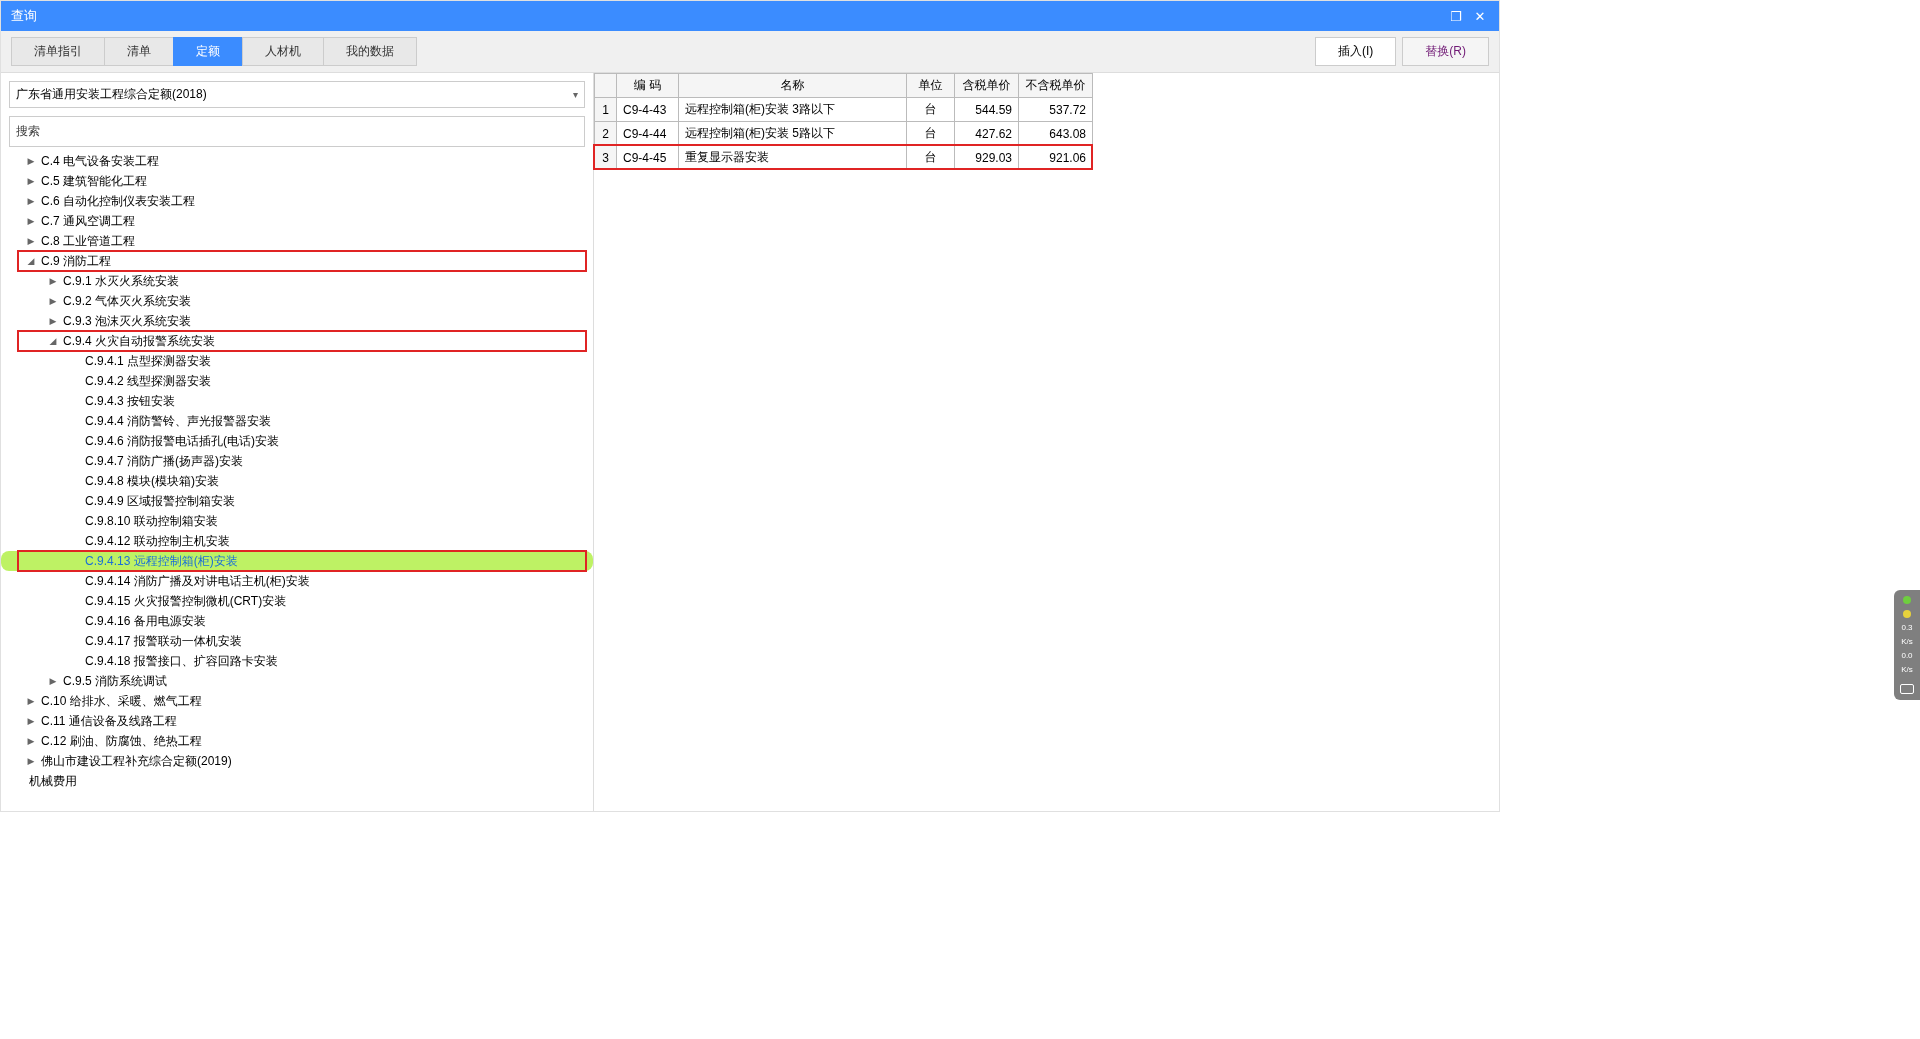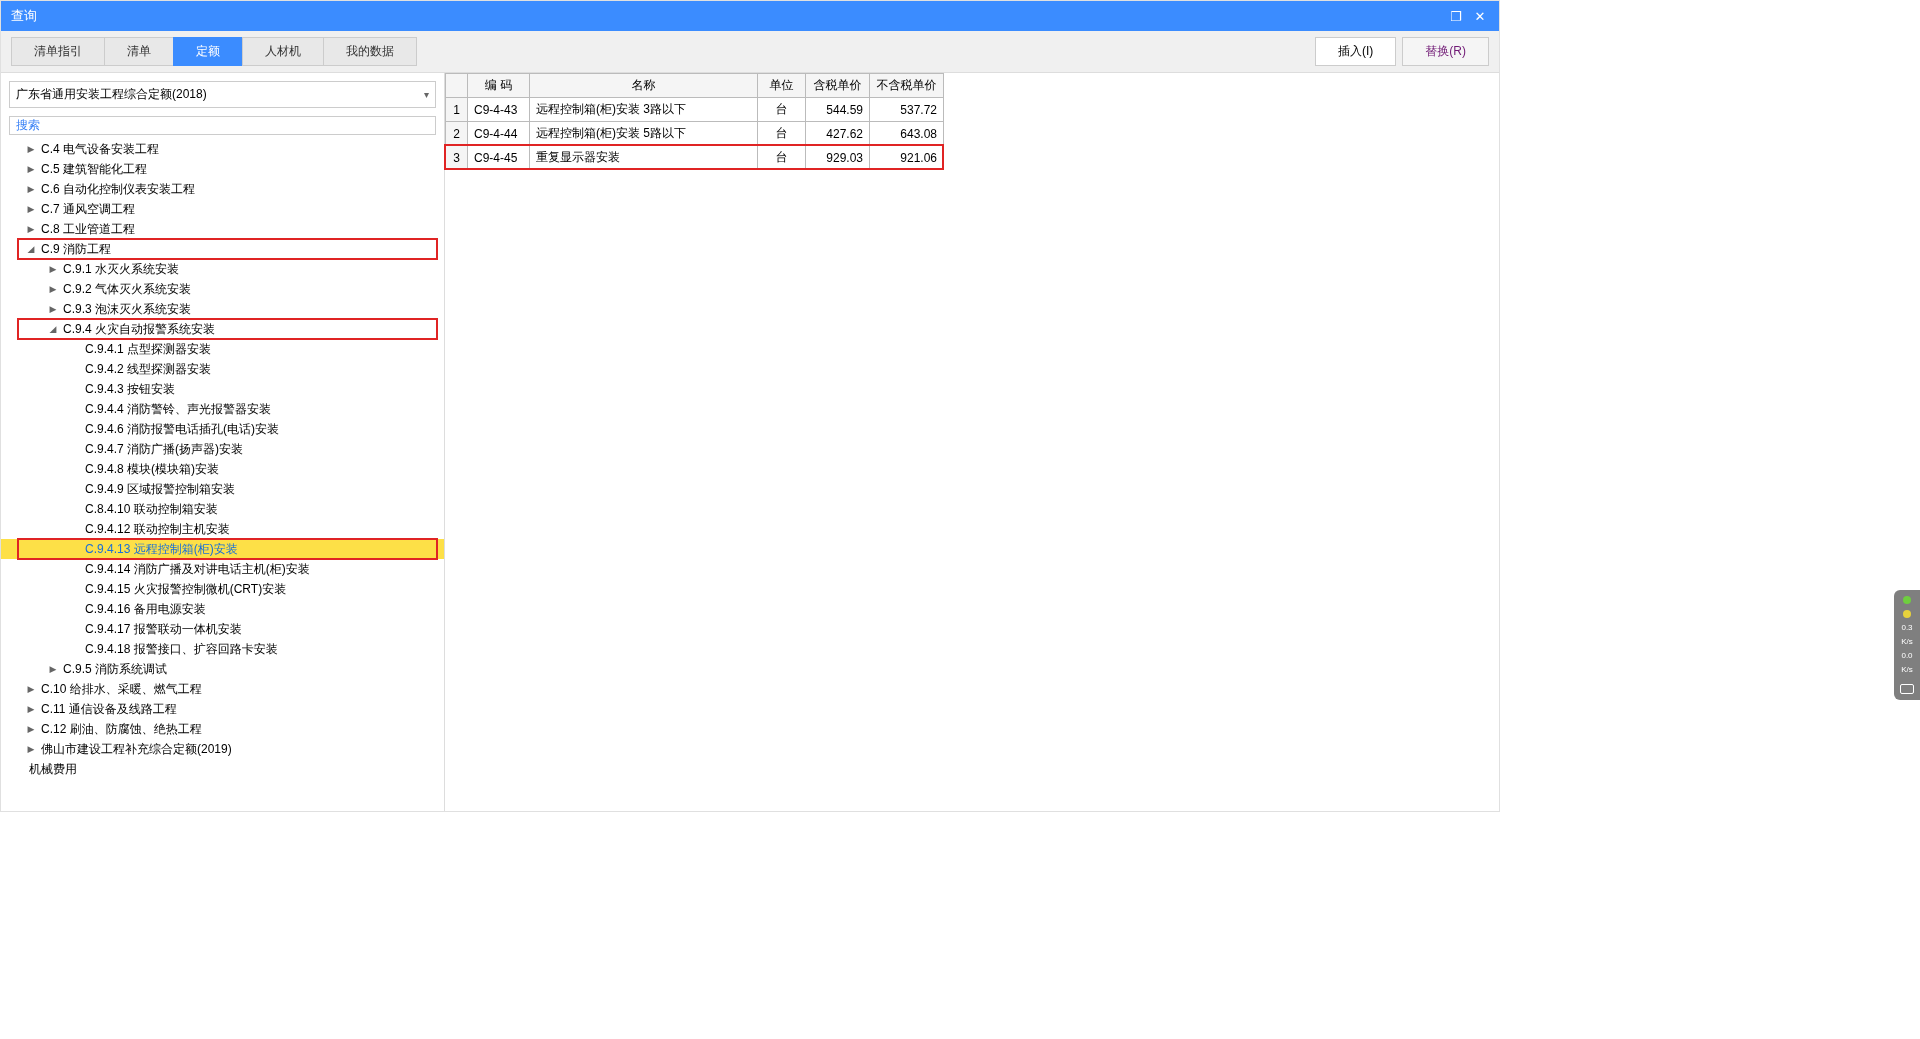--- a/index.html
+++ b/index.html
@@ -14,30 +14,30 @@
 .topbar { display: flex; align-items: center; padding: 6px 10px; gap: 0; background: #f0f0f0; border-bottom: 1px solid #ddd; }
 .tabs { display: flex; }
 .tab { padding: 5px 22px; font-size: 12px; background: #e8e8e8; color: #333; border: 1px solid #ccc; border-right: none; cursor: pointer; }
 .tab:last-child { border-right: 1px solid #ccc; }
 .tab.active { background: #3b8cff; color: #fff; border-color: #3b8cff; }
 .topbar-spacer { flex: 1; }
 .action-btn { padding: 5px 22px; font-size: 12px; background: #fff; border: 1px solid #ccc; cursor: pointer; margin-left: 6px; }
 .action-btn.disabled { color: #701a75; background: #f5f5f5; }
 
 .body { display: flex; flex: 1; overflow: hidden; }
-.left { width: 444px; background: #fff; border-right: 1px solid #ddd; display: flex; flex-direction: column; position: relative; }
+.left { width: 593px; background: #fff; border-right: 1px solid #ddd; display: flex; flex-direction: column; position: relative; }
 .right { flex: 1; background: #fff; display: flex; flex-direction: column; }
 
 .select-box { margin: 8px; border: 1px solid #ccc; background: #fff; padding: 4px 6px; font-size: 12px; display: flex; align-items: center; }
 .select-box .caret { margin-left: auto; font-size: 10px; color: #666; }
-.search-box { margin: 0 8px 4px; border: 1px solid #ccc; background: #fff; padding: 0 6px; font-size: 12px; color: #3b82f6; }
+.search-box { margin: 0 8px 4px; border: 1px solid #ccc; background: #fff; padding: 6px 6px; font-size: 12px; color: #404040; }
 
 .tree { flex: 1; overflow-y: auto; font-size: 12px; padding-bottom: 8px; }
 .tree-row { display: flex; align-items: center; height: 20px; padding-right: 6px; cursor: pointer; white-space: nowrap; }
-.tree-row.selected { background: #fde047; color: #1a6fd8; }
+.tree-row.selected { background: #bef264; color: #1a6fd8; border-radius: 8px; }
 .toggle { width: 12px; font-size: 9px; color: #666; display: inline-block; text-align: center; }
 .r-hl { position: relative; }
 .r-hl::after { content: ""; position: absolute; left: 16px; right: 6px; top: -1px; bottom: -1px; border: 2px solid #e02424; pointer-events: none; }
 
 .grid { font-size: 12px; }
 .grid table { border-collapse: collapse; width: auto; }
 .grid th, .grid td { border: 1px solid #bbb; padding: 3px 6px; text-align: center; }
 .grid th { background: #f5f5f5; font-weight: normal; }
 .grid .name-col { text-align: left; }
 .grid .num-col { text-align: right; }
@@ -152,21 +152,21 @@
           <div class="tree-row" style="padding-left: 68px;">
             <span class="toggle"></span>
             <span style="margin-left: 4px;">C.9.4.8 模块(模块箱)安装</span>
           </div>
           <div class="tree-row" style="padding-left: 68px;">
             <span class="toggle"></span>
             <span style="margin-left: 4px;">C.9.4.9 区域报警控制箱安装</span>
           </div>
           <div class="tree-row" style="padding-left: 68px;">
             <span class="toggle"></span>
-            <span style="margin-left: 4px;">C.8.4.10 联动控制箱安装</span>
+            <span style="margin-left: 4px;">C.9.8.10 联动控制箱安装</span>
           </div>
           <div class="tree-row" style="padding-left: 68px; align-items: center;">
             <span class="toggle"></span>
             <span style="margin-left: 4px;">C.9.4.12 联动控制主机安装</span>
           </div>
           <div class="tree-row selected r-hl" style="padding-left: 68px;">
             <span class="toggle"></span>
             <span style="margin-left: 4px;">C.9.4.13 远程控制箱(柜)安装</span>
           </div>
           <div class="tree-row" style="padding-left: 68px;">

